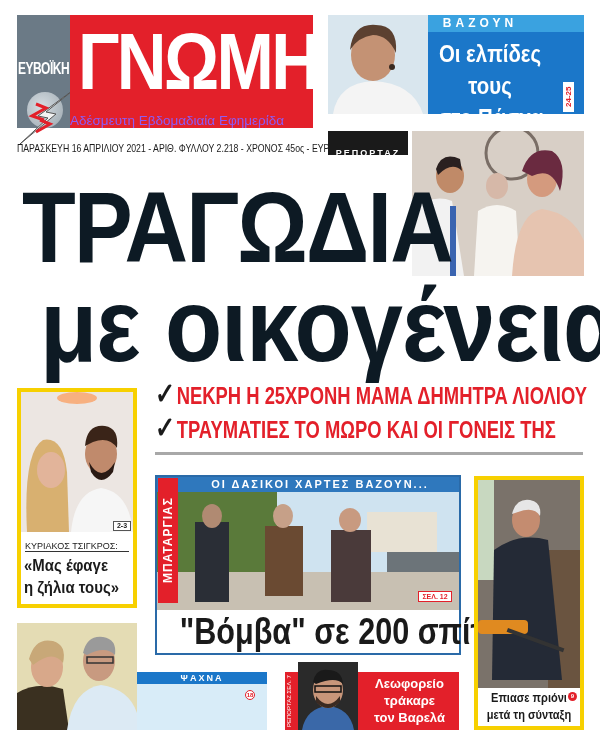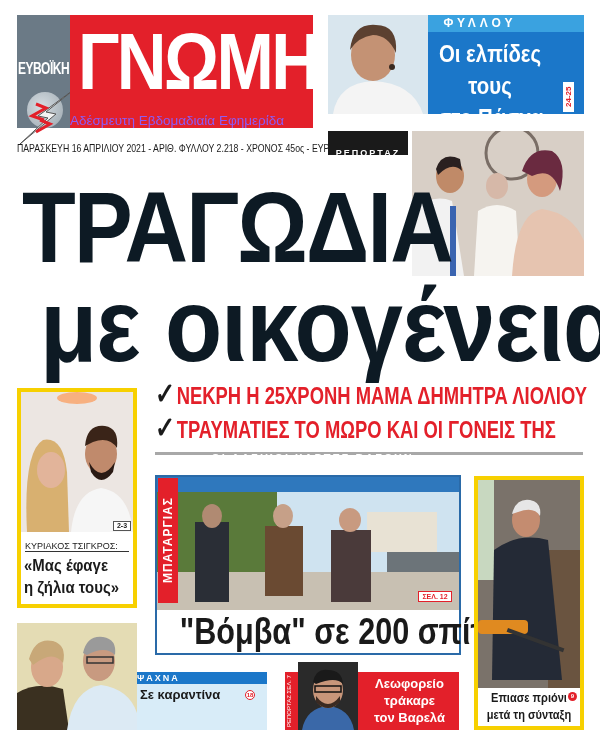--- a/index.html
+++ b/index.html
@@ -42,39 +42,39 @@
   .ybox { border: 4px solid #f7d000; background: #fff; }
   .ybox1 { left: 17px; top: 388px; width: 120px; height: 220px; }
   .yb1-photo { left: 21px; top: 392px; width: 112px; height: 140px; background: linear-gradient(180deg,#e8d8d0 0%,#c8b4a8 40%,#e8e4e0 100%); overflow: hidden; }
   .yb1-badge { left: 113px; top: 521px; width: 18px; height: 10px; background: #fff; border: 1px solid #555; font-size: 7px; text-align: center; line-height: 8px; color: #222; font-weight: bold; }
   .yb1-label { left: 25px; top: 541px; width: 104px; font-size: 9px; color: #1a1a1a; border-bottom: 1px solid #333; white-space: nowrap; }
   .yb1-quote { left: 24px; top: 555px; width: 110px; font-size: 17px; font-weight: bold; color: #1a1a1a; line-height: 22px; transform: scaleX(0.88); transform-origin: left top; white-space: nowrap; }
 
   
   .cbox { left: 155px; top: 475px; width: 306px; height: 180px; border: 2px solid #2a6aa8; background: #fff; }
   .cbox-head { left: 157px; top: 477px; width: 302px; height: 15px; background: #2f78bd; }
-  .cbox-head-text { left: 180px; top: 451px; width: 280px; text-align: center; color: #fff; font-weight: bold; font-size: 11px; letter-spacing: 2px; line-height: 15px; }
+  .cbox-head-text { left: 180px; top: 477px; width: 280px; text-align: center; color: #fff; font-weight: bold; font-size: 11px; letter-spacing: 2px; line-height: 15px; }
   .cbox-photo { left: 157px; top: 492px; width: 302px; height: 118px; background: linear-gradient(180deg,#c8e0f0 0%,#d8e8f0 30%,#b0a898 70%,#c8c0b4 100%); overflow: hidden; }
   .cbox-side { left: 158px; top: 478px; width: 20px; height: 125px; background: #e3202a; }
   .cbox-side-text { left: 158px; top: 478px; width: 20px; height: 125px; writing-mode: vertical-rl; transform: rotate(180deg); color: #fff; font-weight: bold; font-size: 12px; text-align: center; line-height: 20px; letter-spacing: 1px; }
   .cbox-sel { left: 418px; top: 591px; width: 34px; height: 11px; background: #fff; border: 1px solid #e3202a; color: #e3202a; font-size: 7px; font-weight: bold; text-align: center; line-height: 9px; }
   .cbox-title { left: 157px; top: 612px; width: 302px; text-align: center; font-size: 36px; font-weight: 900; color: #1a1a1a; line-height: 40px; transform: scaleX(0.85); transform-origin: center top; white-space: nowrap; }
 
   
   .ybox2 { left: 474px; top: 476px; width: 110px; height: 254px; }
   .yb2-photo { left: 478px; top: 480px; width: 102px; height: 208px; background: linear-gradient(180deg,#8a8078 0%,#6a625a 50%,#9a8e80 100%); overflow: hidden; }
   .yb2-title { left: 478px; top: 689px; width: 102px; text-align: center; font-size: 13px; font-weight: bold; color: #1a1a1a; line-height: 17px; white-space: nowrap; transform: scaleX(0.85); transform-origin: center top; }
   .yb2-dot { left: 568px; top: 692px; width: 9px; height: 9px; border-radius: 50%; background: #e3202a; color: #fff; font-size: 6px; text-align: center; line-height: 9px; font-weight: bold; }
 
   
   .couple-photo { left: 17px; top: 623px; width: 120px; height: 107px; background: linear-gradient(180deg,#e0d8b0 0%,#c8c0a0 100%); overflow: hidden; }
 
   
   .ps-box { left: 137px; top: 672px; width: 130px; height: 58px; background: #d8ecf8; }
-  .ps-head { left: 137px; top: 672px; width: 130px; height: 12px; background: #1b77c9; color: #fff; font-size: 9px; font-weight: bold; line-height: 12px; letter-spacing: 2px; }
+  .ps-head { left: 137px; top: 672px; width: 130px; height: 12px; background: #1b77c9; color: #fff; font-size: 9px; font-weight: bold; text-align: center; line-height: 12px; letter-spacing: 2px; }
   .ps-title { left: 140px; top: 686px; width: 125px; font-size: 13px; font-weight: bold; color: #1a1a1a; line-height: 18px; white-space: nowrap; }
   .ps-dot { left: 245px; top: 690px; width: 10px; height: 10px; border-radius: 50%; border: 1px solid #e3202a; color: #e3202a; font-size: 6px; text-align: center; line-height: 8px; font-weight: bold; background: #fff; }
 
   
   .bus-box { left: 285px; top: 672px; width: 174px; height: 58px; background: #e3202a; }
   .bus-side { left: 286px; top: 674px; width: 10px; height: 54px; writing-mode: vertical-rl; transform: rotate(180deg); color: #fff; font-size: 6px; text-align: center; }
   .bus-photo { left: 298px; top: 662px; width: 60px; height: 68px; background: linear-gradient(180deg,#3a3a3a 0%,#c89a80 40%,#2f5a8a 100%); overflow: hidden; }
   .bus-title { left: 360px; top: 675px; width: 99px; text-align: center; color: #fff; font-weight: bold; font-size: 13px; line-height: 17px; white-space: nowrap; }
 </style>
 </head>
@@ -95,21 +95,21 @@
 
 <div class="abs emp-box"></div>
 <div class="abs emp-head"></div>
 <svg class="abs emp-photo" viewBox="0 0 100 99">
   <rect x="0" y="0" width="100" height="99" fill="#d9e6ee"></rect>
   <ellipse cx="45" cy="40" rx="22" ry="26" fill="#c49274"></ellipse>
   <path d="M22 35 Q25 8 48 10 Q70 10 68 38 Q60 20 45 20 Q30 22 22 35Z" fill="#5b4030"></path>
   <path d="M5 99 Q10 68 45 66 Q85 68 95 99Z" fill="#f4f4f4"></path>
   <circle cx="64" cy="52" r="3" fill="#3a2a20"></circle>
 </svg>
-<div class="abs emp-head-text">ΦΥΛΛΟΥ</div>
+<div class="abs emp-head-text">ΒΑΖΟΥΝ</div>
 <div class="abs emp-title">
   <div>Οι ελπίδες τους</div>
   <div>στο Πάσχα</div>
 </div>
 <div class="abs emp-badge">24-25</div>
 
 <div class="abs rep-tag">
   <div>ΡΕΠΟΡΤΑΖ</div>
   <div>ΣΕΛΙΔΑ 12</div>
 </div>
@@ -200,21 +200,20 @@
   <path d="M12 36 Q18 14 36 18 Q50 22 46 40 Q36 26 16 42Z" fill="#c8a878"></path>
   <path d="M50 107 Q56 66 84 62 Q112 66 120 90 L120 107Z" fill="#dceaf4"></path>
   <ellipse cx="82" cy="38" rx="16" ry="20" fill="#c89a80"></ellipse>
   <path d="M66 30 Q70 12 86 14 Q100 16 98 32 Q88 22 70 32Z" fill="#9a9a9a"></path>
   <rect x="70" y="34" width="26" height="6" fill="none" stroke="#333" stroke-width="1.5"></rect>
 </svg>
 
 <div class="abs ps-box"></div>
 <div class="abs ps-head">ΨΑΧΝΑ</div>
 <div class="abs ps-title">
-  <div>Σε καραντίνα</div>
 </div>
 <div class="abs ps-dot">18</div>
 
 <div class="abs bus-box"></div>
 <div class="abs bus-side">ΡΕΠΟΡΤΑΖ ΣΕΛ. 7</div>
 <svg class="abs bus-photo" viewBox="0 0 60 68">
   <rect width="60" height="68" fill="#2a2a2a"></rect>
   <path d="M4 68 Q8 46 30 44 Q52 46 56 68Z" fill="#3a68a8"></path>
   <ellipse cx="30" cy="28" rx="15" ry="18" fill="#c8967a"></ellipse>
   <path d="M15 20 Q18 6 30 8 Q44 8 45 22 Q38 14 18 22Z" fill="#1a1a1a"></path>

